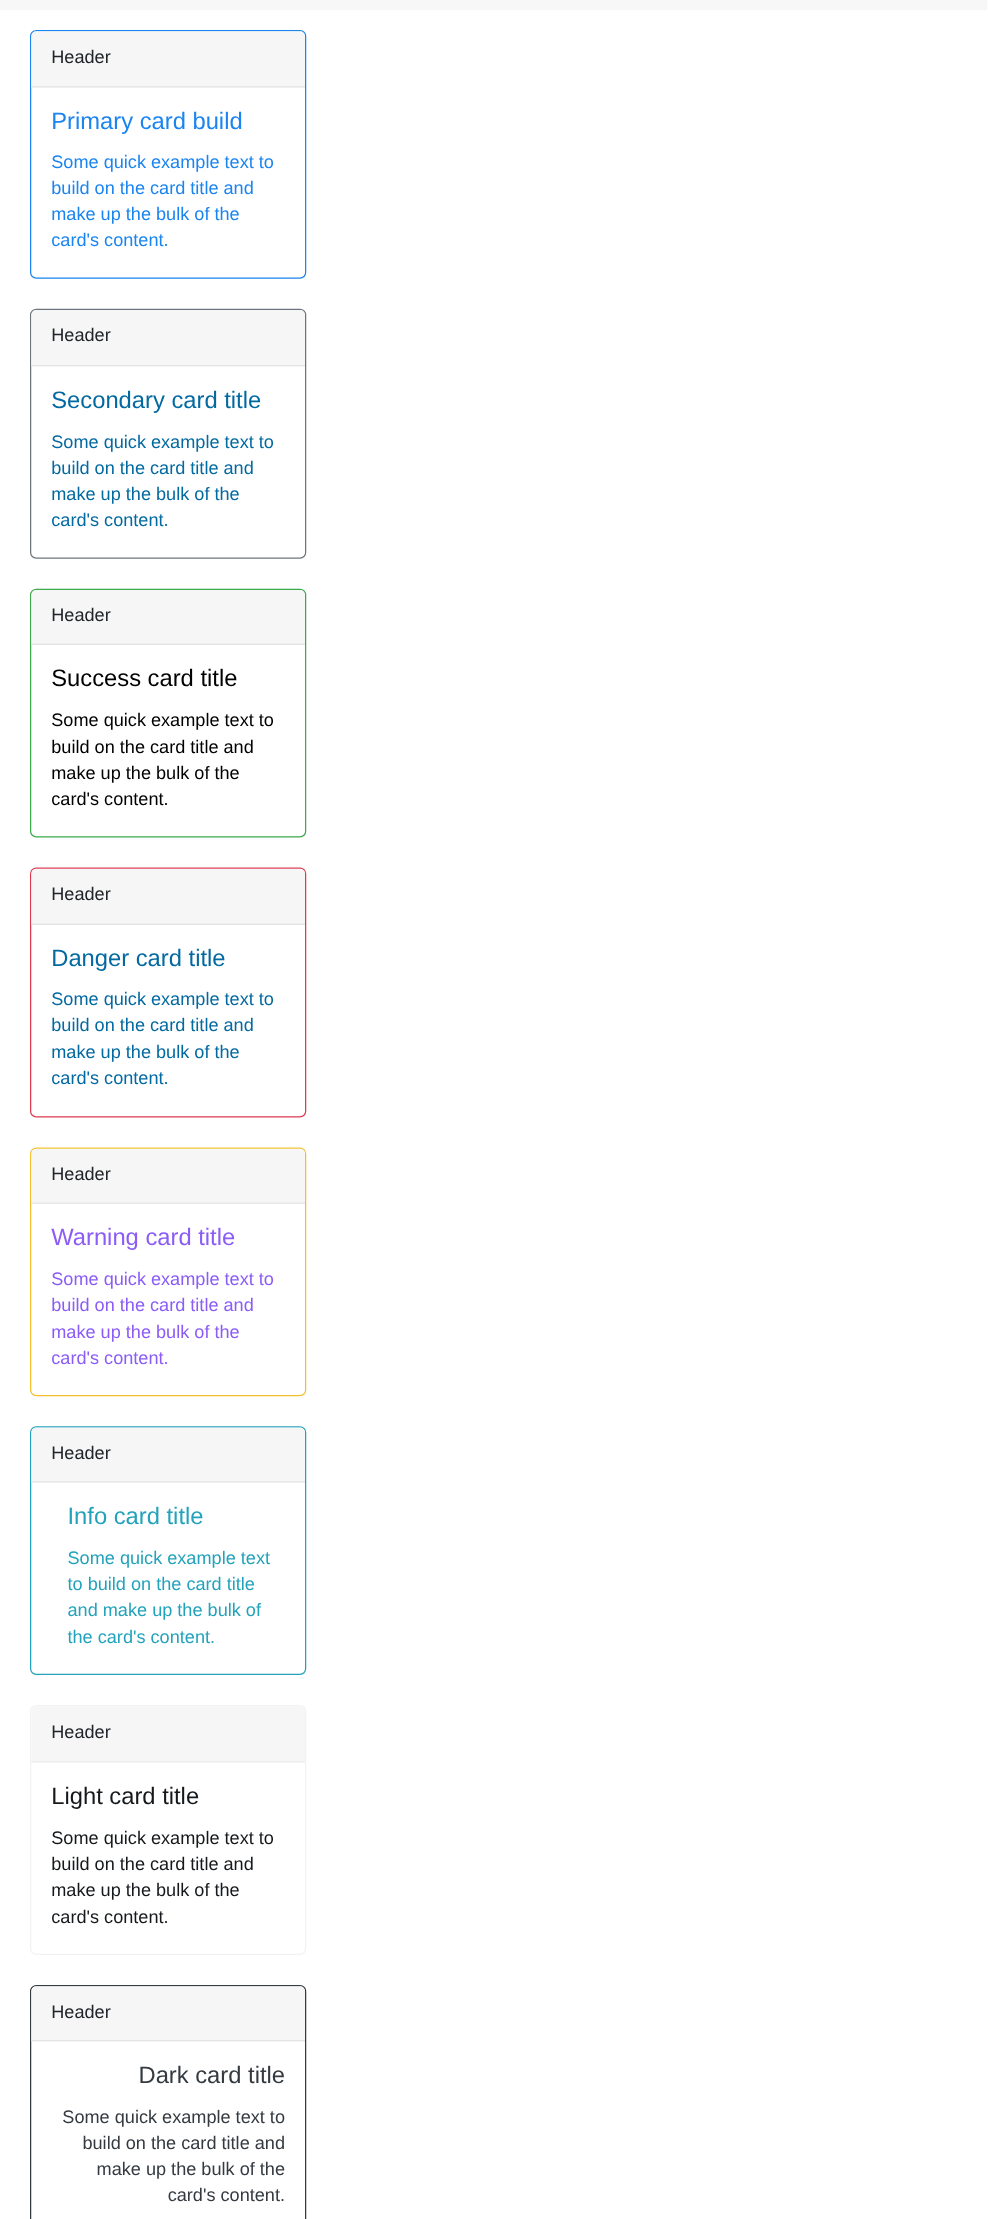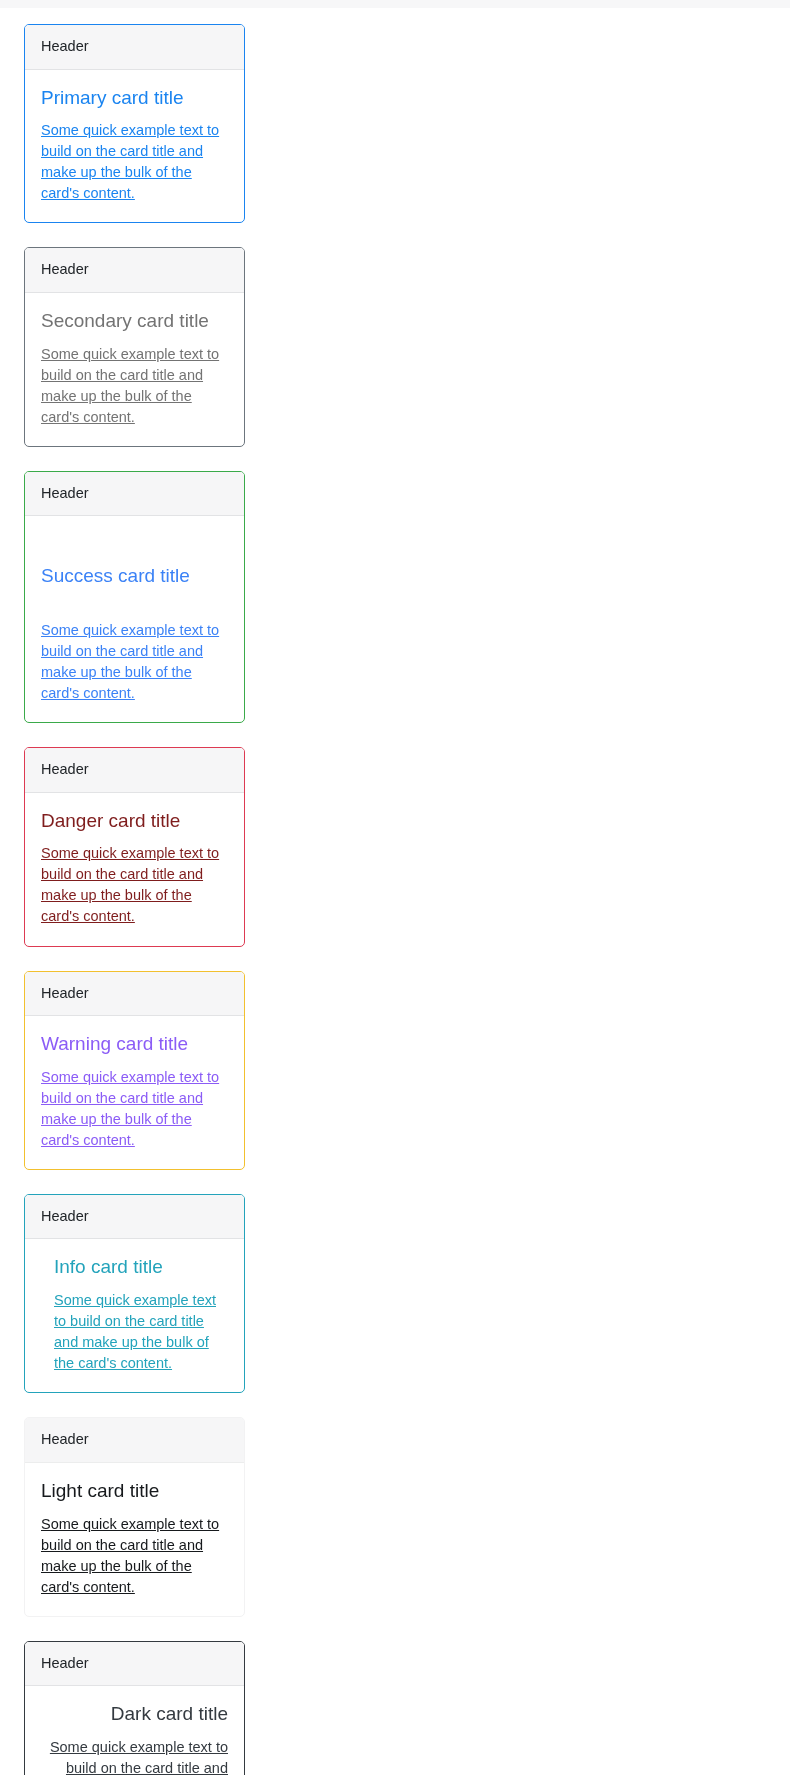--- a/index.html
+++ b/index.html
@@ -62,39 +62,38 @@
     margin: 0 0 11px 0;
     font-size: 19px;
     font-weight: 400;
     line-height: 1.25;
   }
 
   .card-text {
     margin: 0;
     font-size: 14.5px;
     line-height: 1.45;
-    text-decoration: underline;
   }
 
   
   .card.v-primary   { border-color: #1a84f0; }
   .card.v-primary   .card-title,
   .card.v-primary   .card-text { color: #1a84f0; }
 
   .card.v-secondary { border-color: #6c757d; }
   .card.v-secondary .card-title,
-  .card.v-secondary .card-text { color: #737373; }
+  .card.v-secondary .card-text { color: #0369a1; }
 
   .card.v-success   { border-color: #3aaa4a; }
   .card.v-success   .card-title,
-  .card.v-success   .card-text { color: #3b82f6; margin-top: 32px; }
+  .card.v-success   .card-text { color: #000000; }
 
   .card.v-danger    { border-color: #dd3a52; }
   .card.v-danger    .card-title,
-  .card.v-danger    .card-text { color: #7f1d1d; }
+  .card.v-danger    .card-text { color: #0369a1; }
 
   .card.v-warning   { border-color: #f2c02e; }
   .card.v-warning   .card-title,
   .card.v-warning   .card-text { color: #8b5cf6; }
 
   .card.v-info      { border-color: #23a3bb; }
   .card.v-info      .card-title,
   .card.v-info      .card-text { color: #23a3bb; margin-left: 13px; }
 
   .card.v-light     { border-color: #f2f2f3; }
@@ -109,21 +108,21 @@
 </head>
 <body>
 
 <div class="page-edge"></div>
 
 <div class="page">
   <div class="card-column">
       <div class="card v-primary">
         <div class="card-header">Header</div>
         <div class="card-body">
-          <h5 class="card-title">Primary card title</h5>
+          <h5 class="card-title">Primary card build</h5>
           <p class="card-text">Some quick example text to build on the card title and make up the bulk of the card's content.</p>
         </div>
       </div>
       <div class="card v-secondary">
         <div class="card-header">Header</div>
         <div class="card-body">
           <h5 class="card-title">Secondary card title</h5>
           <p class="card-text">Some quick example text to build on the card title and make up the bulk of the card's content.</p>
         </div>
       </div>

